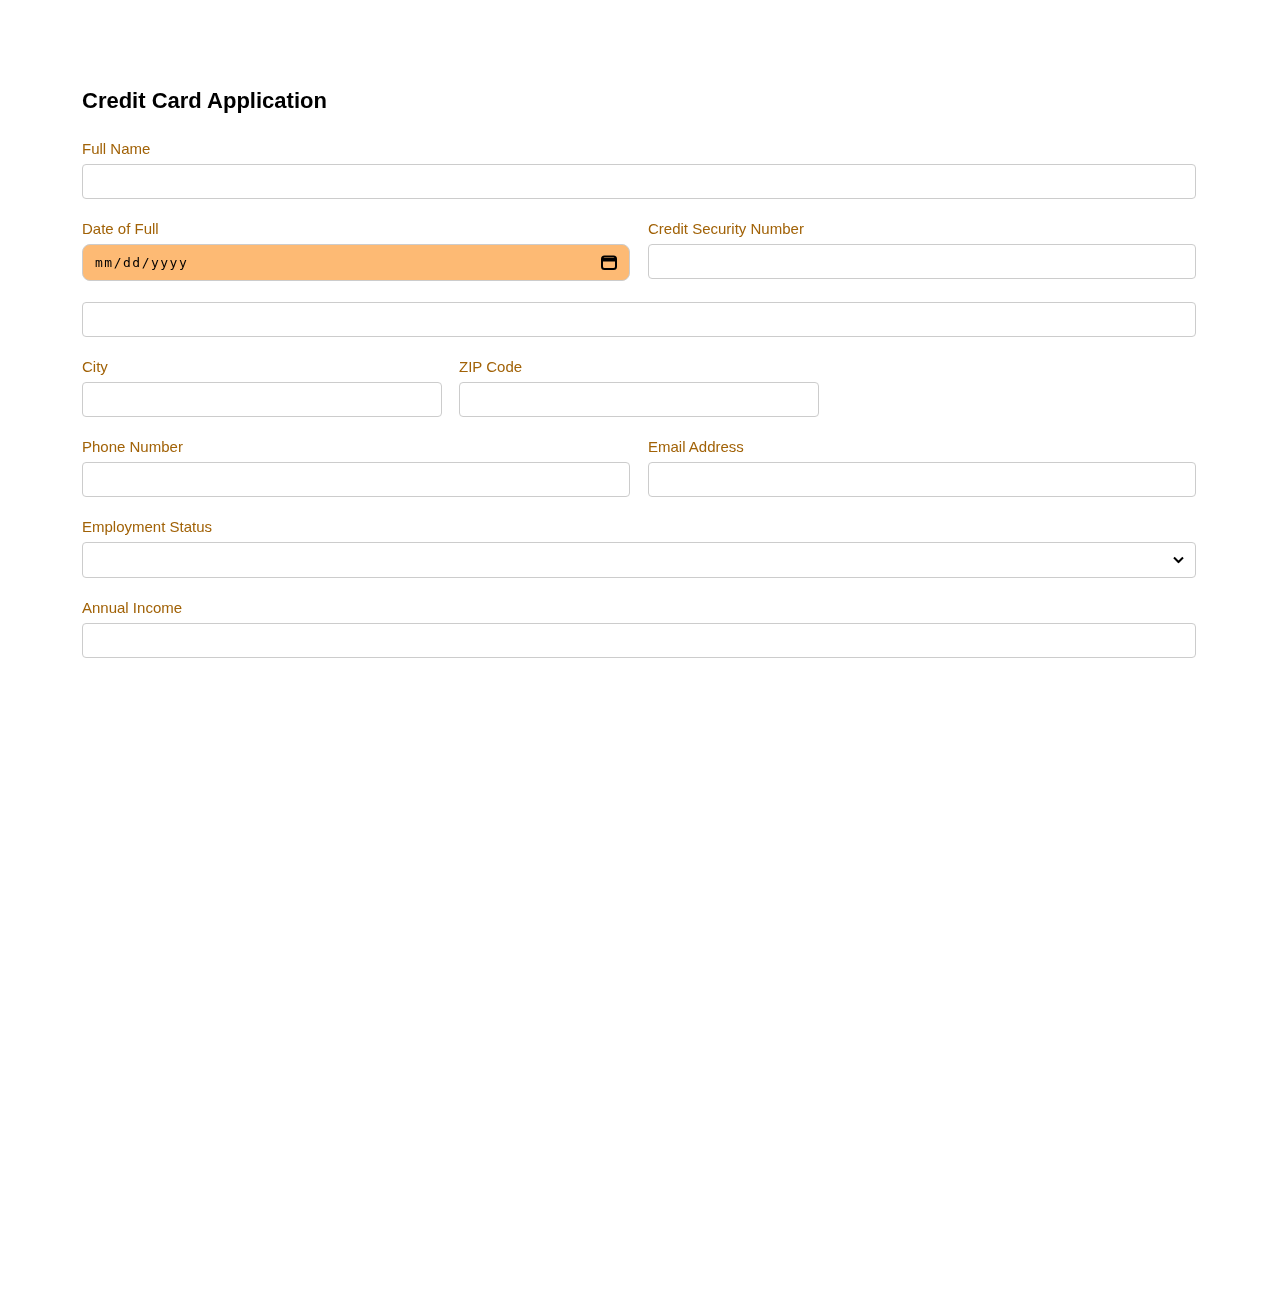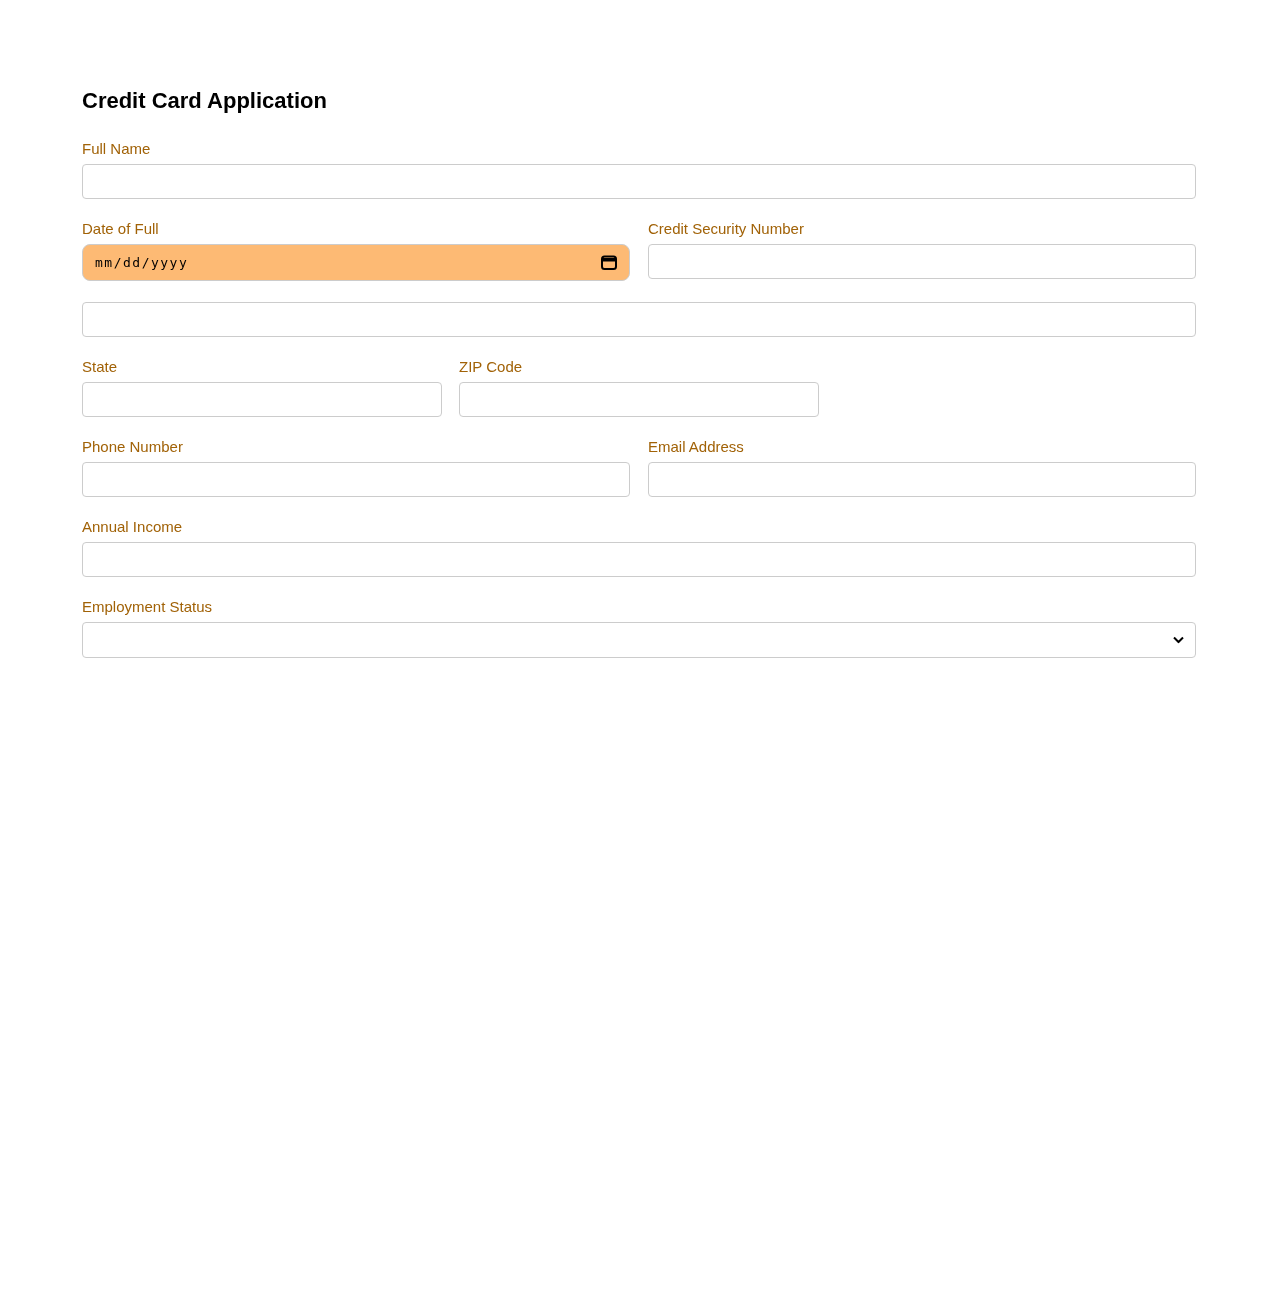--- a/index.html
+++ b/index.html
@@ -143,55 +143,55 @@
           <input type="text" class="text-input" value="" style="">
         </div>
       </div>
 
       <div class="field-group">
         <input type="text" class="text-input" value="" style="">
       </div>
 
       <div class="row-3">
         <div class="field-group">
-          <label class="field-label">State</label>
+          <label class="field-label">City</label>
           <input type="text" class="text-input" value="" style="">
         </div>
         <div class="field-group">
           <label class="field-label">ZIP Code</label>
           <input type="text" class="text-input" value="" style="">
         </div>
       </div>
 
       <div class="row-2">
         <div class="field-group">
           <label class="field-label">Phone Number</label>
           <input type="text" class="text-input" value="" style="">
         </div>
         <div class="field-group">
           <label class="field-label">Email Address</label>
           <input type="text" class="text-input" value="" style="">
         </div>
       </div>
 
       <div class="field-group">
-        <label class="field-label">Annual Income</label>
-        <input type="text" class="text-input" value="" style="">
-      </div>
-
-      <div class="field-group">
         <label class="field-label">Employment Status</label>
         <div class="select-wrap">
           <select class="select-input">
             <option></option>
           </select>
           <span class="chevron-icon">
             <svg width="11" height="7" viewBox="0 0 11 7">
               <path d="M1 1 L5.5 5.5 L10 1" fill="none" stroke="#000000" stroke-width="2"></path>
             </svg>
           </span>
         </div>
       </div>
 
+      <div class="field-group">
+        <label class="field-label">Annual Income</label>
+        <input type="text" class="text-input" value="" style="">
+      </div>
+
 
     </form>
   </div>
 </div>
 
 </body></html>

